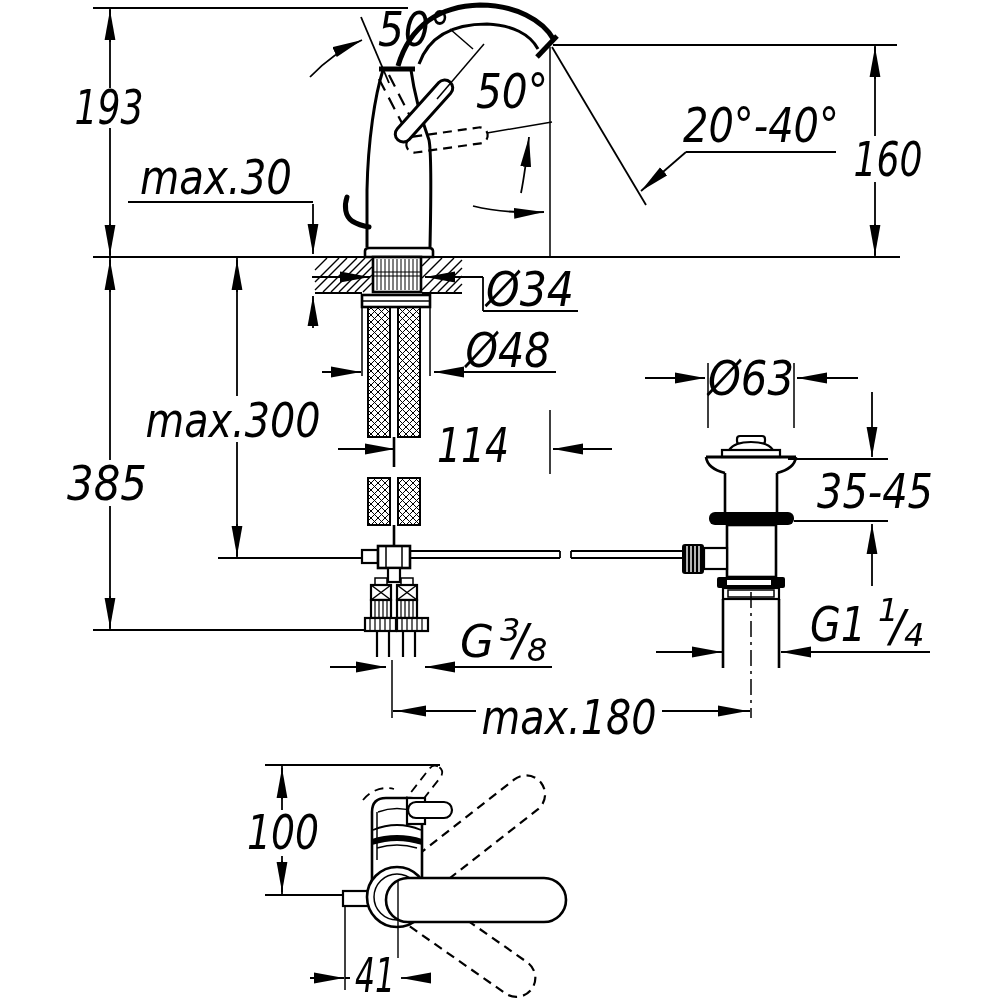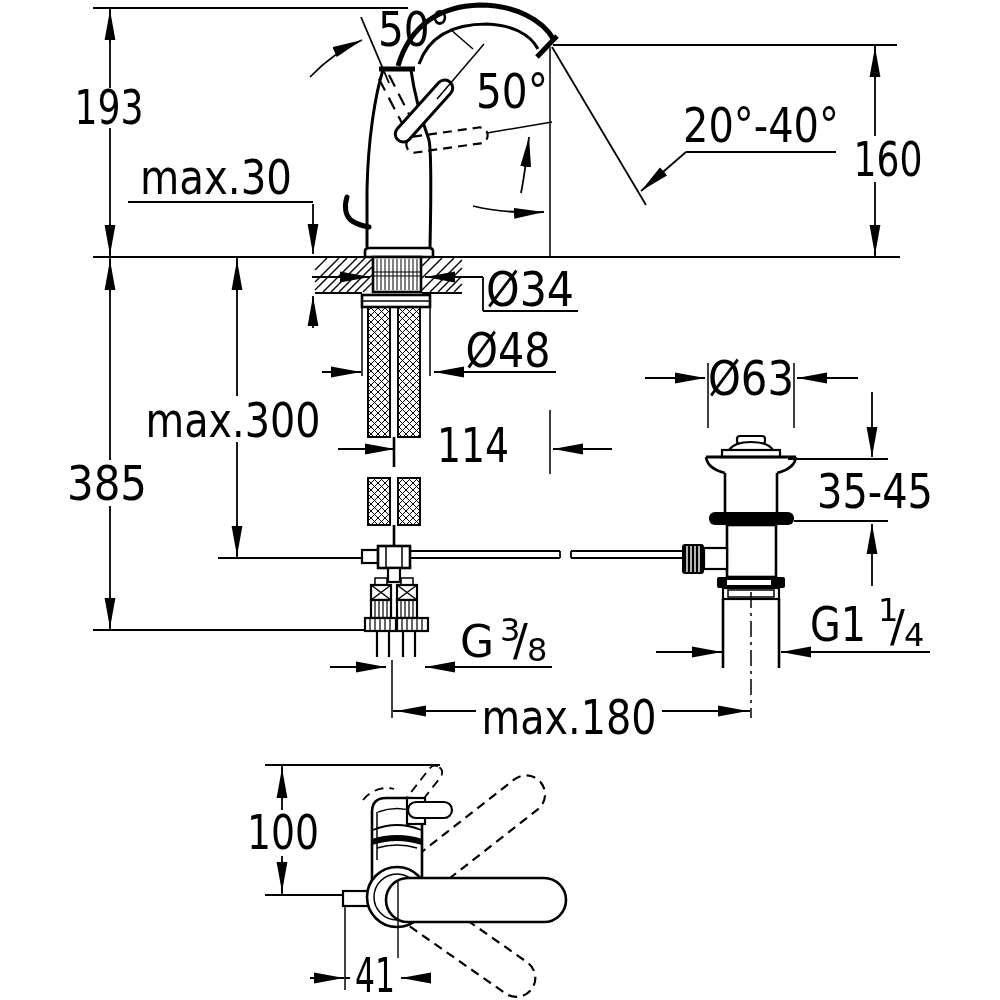--- a/index.html
+++ b/index.html
@@ -1,16 +1,16 @@
 <!DOCTYPE html>
 <html><head>
 <meta charset="utf-8">
 <style>
   html,body{margin:0;padding:0;background:#fff;}
-  .stage{width:1000px;height:1000px;position:relative;background:#fff;overflow:hidden;}
+  .stage{width:1000px;height:1000px;position:relative;background:#fff;overflow:hidden;font-style:italic;}
   svg{display:block;}
   .dim{font-family:"DejaVu Sans","Liberation Sans",sans-serif;font-size:48px;fill:#000;text-anchor:middle;}
   .dim-start{text-anchor:start;}
   .dim-sm{font-size:32px;}
   .dim-md{font-size:44px;}
   .ln{stroke:#000;fill:none;}
   .w18{stroke-width:1.8;}
   .w15{stroke-width:1.5;}
   .w22{stroke-width:2.2;}
   .w26{stroke-width:2.6;}

